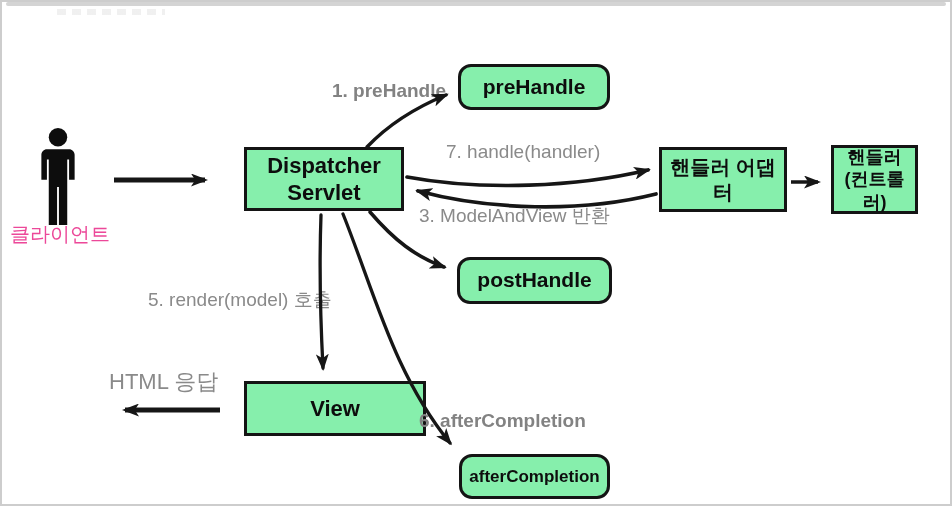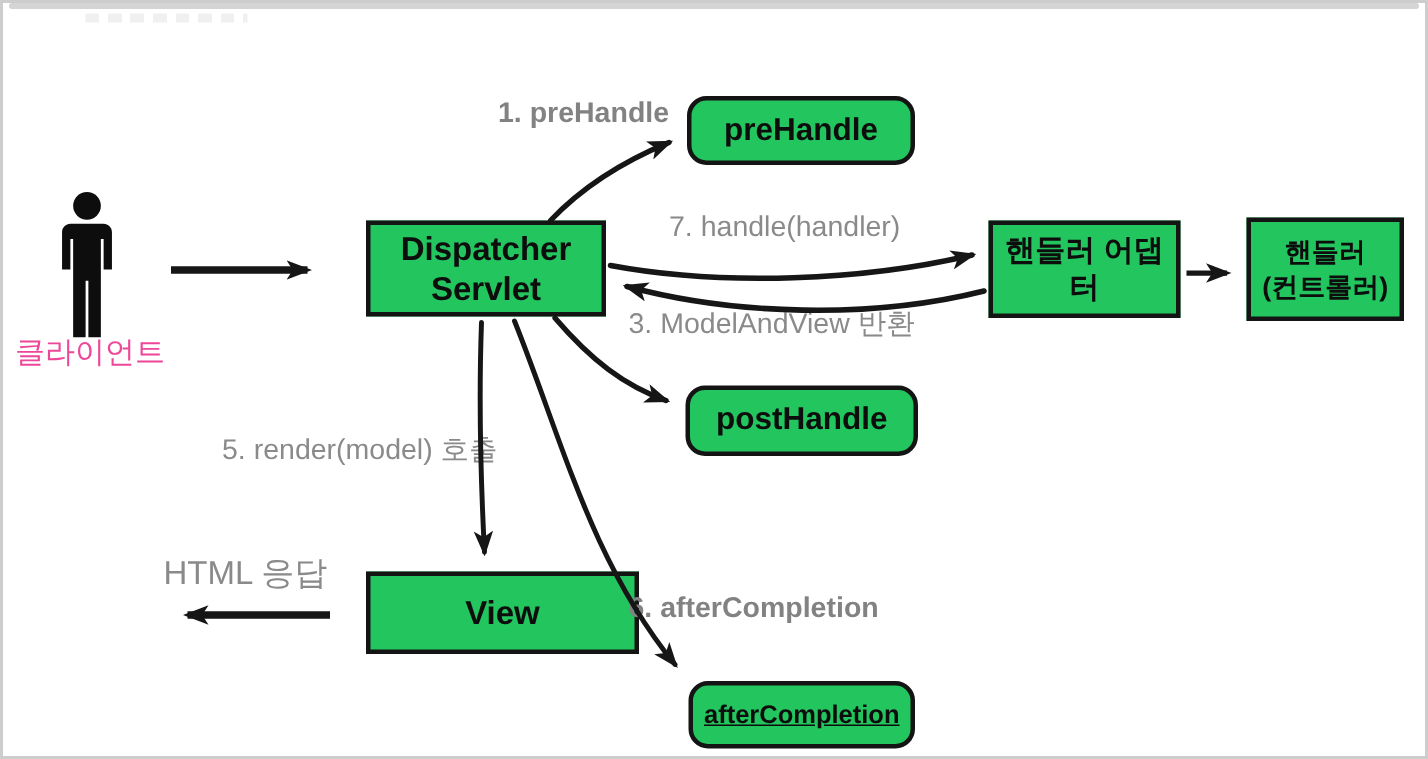--- a/index.html
+++ b/index.html
@@ -10,44 +10,44 @@
   }
   #stage::before{
     content:"";position:absolute;left:4px;right:4px;top:0;height:4px;
     background:#d4d4d4;border-radius:2px;
   }
   .artifact{
     position:absolute;left:55px;top:7px;width:108px;height:6px;opacity:.55;
     background:repeating-linear-gradient(90deg,#e4e4e4 0 9px,transparent 9px 15px);
   }
   .node{
-    position:absolute;background:#22c55e;border:3px solid #141414;
+    position:absolute;background:#86efac;border:3px solid #141414;
     display:flex;flex-direction:column;align-items:center;justify-content:center;
     color:#0d0d0d;font-weight:bold;text-align:center;box-sizing:border-box;
     line-height:1.25;z-index:2;
   }
   .node.round{border-radius:13px;border-width:3px;}
   .lbl{
     position:absolute;color:#8a8a8a;white-space:nowrap;z-index:3;
   }
-  .lbl.bold{font-weight:bold;color:#828282;}
+  .lbl.bold{font-weight:bold;color:#828282;margin-top:15px;}
   .client-label{
     position:absolute;color:#ec4899;font-weight:500;white-space:nowrap;z-index:3;
   }
   #arrows{position:absolute;left:0;top:0;z-index:4;pointer-events:none;}
   #person{position:absolute;left:28px;top:126px;z-index:2;}
 
   
   .n-dispatcher{left:242px;top:145px;width:160px;height:64px;font-size:22px;}
   .n-prehandle{left:456px;top:62px;width:152px;height:46px;font-size:21px;}
   .n-adapter{left:657px;top:145px;width:128px;height:65px;font-size:20px;}
-  .n-handler{left:829px;top:143px;width:105px;height:69px;font-size:18px;}
+  .n-handler{left:829px;top:143px;width:87px;height:69px;font-size:18px;}
   .n-posthandle{left:455px;top:255px;width:155px;height:47px;font-size:21px;}
   .n-view{left:242px;top:379px;width:182px;height:55px;font-size:22px;}
-  .n-aftercompletion{left:457px;top:452px;width:151px;height:45px;font-size:17px;text-decoration:underline;}
+  .n-aftercompletion{left:457px;top:452px;width:151px;height:45px;font-size:17px;}
 
   
   .l-http{left:112px;top:136px;font-size:20px;}
   .l-step1{left:330px;top:63px;font-size:19px;}
   .l-step2{left:444px;top:139px;font-size:19px;}
   .l-step3{left:417px;top:201px;font-size:19px;}
   .l-step4{left:337px;top:270px;font-size:19px;}
   .l-step5{left:146px;top:285px;font-size:19px;}
   .l-step6{left:417px;top:393px;font-size:19px;}
   .l-html{left:107px;top:365px;font-size:22px;}

